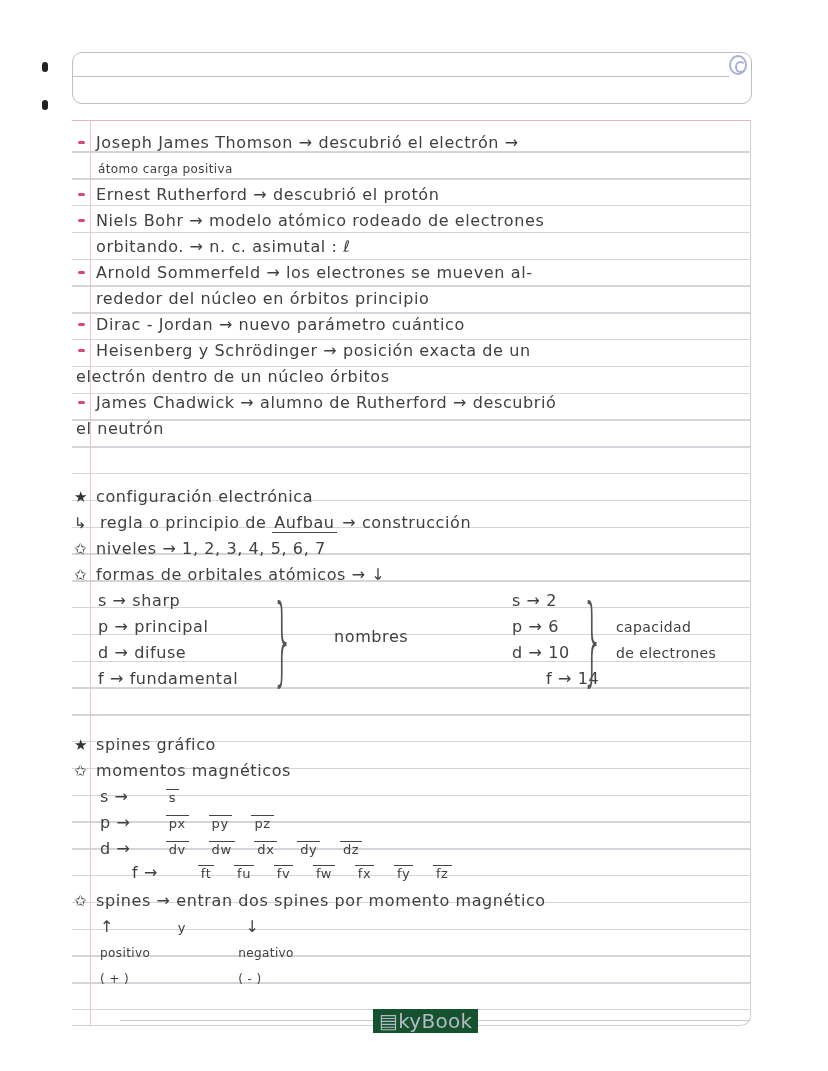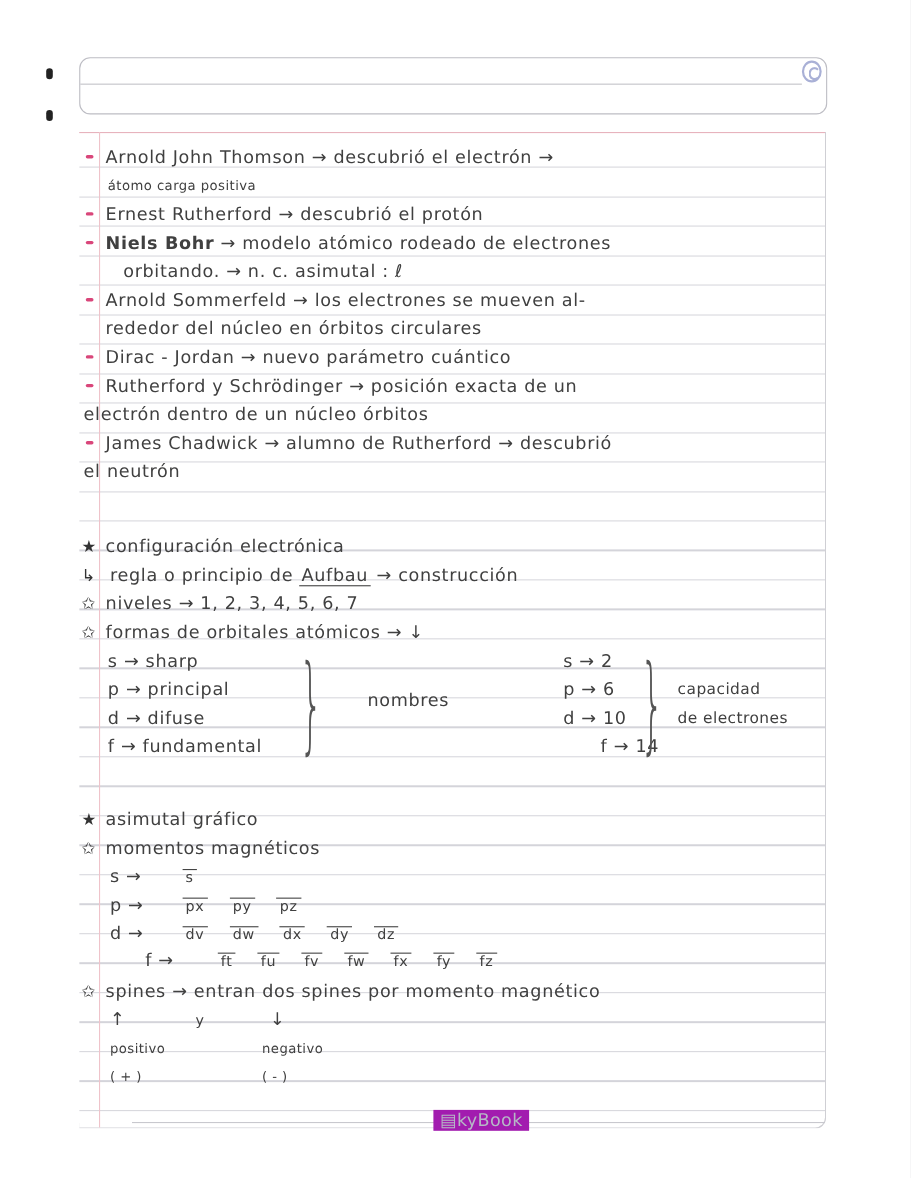--- a/index.html
+++ b/index.html
@@ -30,86 +30,86 @@
     position: absolute; left: 0; height: 26px; white-space: nowrap;
     font-size: 16px; line-height: 26px; letter-spacing: 0.6px; color: #404040;
   }
   .sm { font-size: 12px; letter-spacing: 0.4px; }
   .bullet { position: absolute; left: 6px; top: 11px; width: 7px; height: 3px; background: #d9467a; border-radius: 2px; }
   .star { position: absolute; left: 2px; top: 0; font-size: 15px; color: #333; }
   .u { text-decoration-color: #e04c86; text-decoration-thickness: 2px; text-underline-offset: 3px; }
   .ov { border-top: 1.5px solid #444; padding: 0 3px; margin-right: 14px; font-size: 13px; display: inline-block; line-height: 15px; }
   .brace { position: absolute; font-size: 96px; line-height: 96px; font-weight: 100; color: #555; transform: scaleX(0.35); transform-origin: left top; }
   .footer-brand {
-    position: absolute; left: 394px; top: 1009px; background: #a21caf; padding: 0 6px;
-    font-size: 16px; color: #b6b8c6; letter-spacing: 0.3px;
+    position: absolute; left: 373px; top: 1009px; background: #14532d; padding: 0 6px;
+    font-size: 20px; color: #b6b8c6; letter-spacing: 0.3px;
   }
   .footer-line { position: absolute; left: 120px; top: 1020px; width: 630px; border-top: 1.3px solid #c8c8ce; }
 </style>
 </head>
 <body>
 
 <div class="binder-dot" style="top:62px;"></div>
 <div class="binder-dot" style="top:100px;"></div>
 
 <div class="header-box">
   <div class="header-line"></div>
   <div class="brand-logo"></div>
 </div>
 
 <div class="page">
   <div class="top-red"></div>
   <div class="margin-line"></div>
 
   <div class="line" style="top:10px;">
     <span class="bullet"></span>
-    <span style="margin-left:24px;">Arnold John</span>
+    <span style="margin-left:24px;">Joseph James</span>
     <span class="u">Thomson</span>
     <span>→</span>
     <span>descubrió el</span>
     <span class="u">electrón</span>
     <span>→</span>
   </div>
   <div class="line sm" style="top:36px; left:26px;">átomo    carga positiva</div>
 
   <div class="line" style="top:62px;">
     <span class="bullet"></span>
     <span style="margin-left:24px;">Ernest</span>
     <span class="u">Rutherford</span>
     <span>→</span>
     <span>descubrió el</span>
     <span class="u">protón</span>
   </div>
 
   <div class="line" style="top:88px;">
     <span class="bullet"></span>
-    <span style="margin-left:24px;font-weight:bold;">Niels Bohr</span>
+    <span style="margin-left:24px;">Niels Bohr</span>
     <span>→</span>
     <span>modelo atómico rodeado de electrones</span>
   </div>
-  <div class="line" style="top:114px; left:40px;">orbitando.          →  n. c.  asimutal :  ℓ</div>
+  <div class="line" style="top:114px; left:24px;">orbitando.          →  n. c.  asimutal :  ℓ</div>
 
   <div class="line" style="top:140px;">
     <span class="bullet"></span>
     <span style="margin-left:24px;">Arnold   Sommerfeld</span>
     <span>→</span>
     <span>los electrones se mueven al-</span>
   </div>
-  <div class="line" style="top:166px; left:24px;">rededor  del núcleo   en órbitos   circulares</div>
+  <div class="line" style="top:166px; left:24px;">rededor  del núcleo   en órbitos   principio</div>
 
   <div class="line" style="top:192px;">
     <span class="bullet"></span>
     <span style="margin-left:24px;">Dirac   -   Jordan</span>
     <span>→</span>
     <span>nuevo parámetro cuántico</span>
   </div>
 
   <div class="line" style="top:218px;">
     <span class="bullet"></span>
-    <span style="margin-left:24px;">Rutherford  y  Schrödinger</span>
+    <span style="margin-left:24px;">Heisenberg  y  Schrödinger</span>
     <span>→</span>
     <span>posición exacta  de  un</span>
   </div>
   <div class="line" style="top:244px; left:4px;">electrón dentro de un núcleo  órbitos</div>
 
   <div class="line" style="top:270px;">
     <span class="bullet"></span>
     <span style="margin-left:24px;">James</span>
     <span class="u">Chadwick</span>
     <span>→</span>
@@ -150,21 +150,21 @@
   <div class="line" style="top:468px; left:440px;"><span>s</span> → <span>2</span></div>
   <div class="line" style="top:494px; left:440px;"><span>p</span> → <span>6</span></div>
   <div class="line" style="top:520px; left:440px;text-align:center;"><span>d</span> → <span>10</span></div>
   <div class="line" style="top:546px; left:440px;margin-left:34px;"><span>f</span> → <span>14</span></div>
   <div class="brace" style="left:510px; top:472px;">}</div>
   <div class="line sm" style="top:494px; left:544px; font-size:14px;">capacidad</div>
   <div class="line sm" style="top:520px; left:544px; font-size:14px;">de electrones</div>
 
   <div class="line" style="top:612px;">
     <span class="star">★</span>
-    <span style="margin-left:24px;">asimutal  gráfico</span>
+    <span style="margin-left:24px;">spines  gráfico</span>
   </div>
   <div class="line" style="top:638px;">
     <span class="star">✩</span>
     <span style="margin-left:24px;">momentos  magnéticos</span>
   </div>
 
   <div class="line" style="top:664px; left:28px;">
     <span style="display:inline-block; width:60px;">s →</span>
     <span class="ov">s</span>
   </div>

